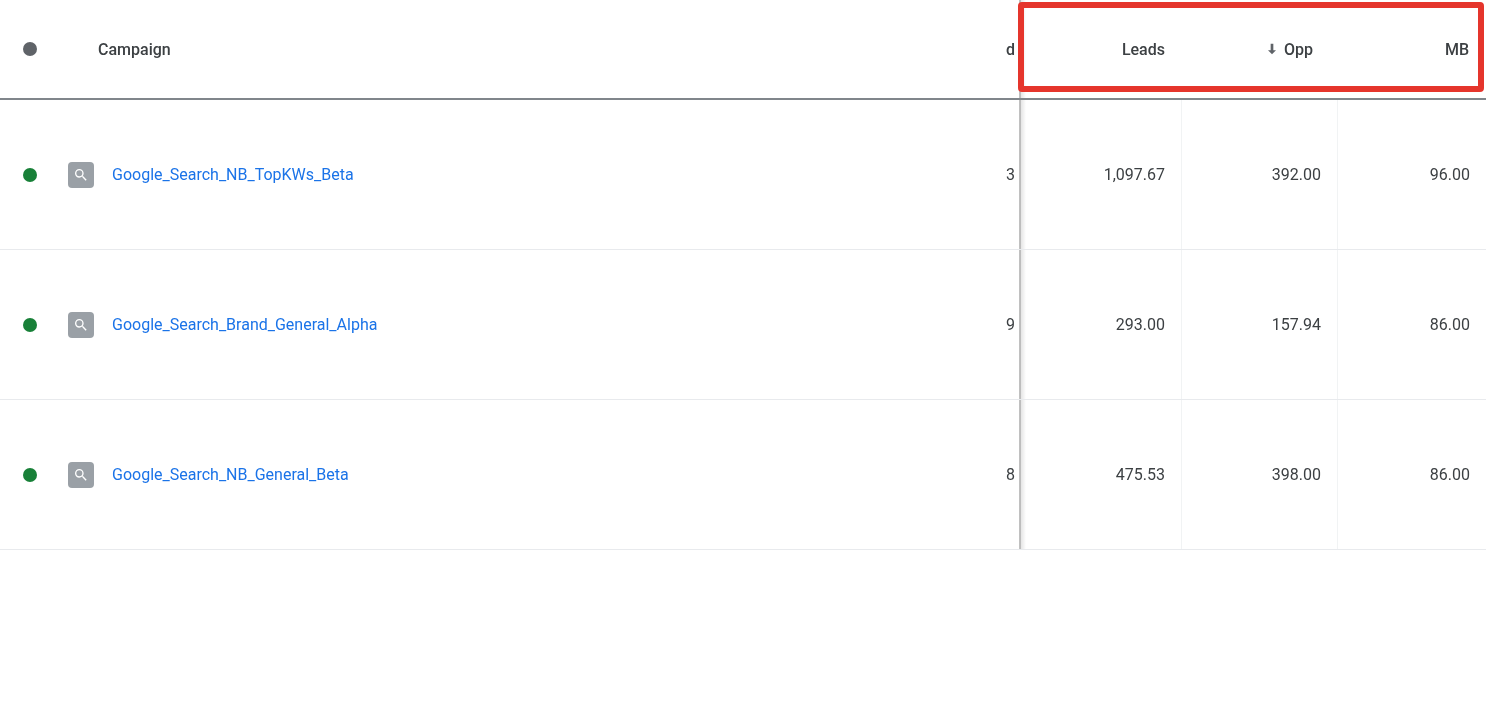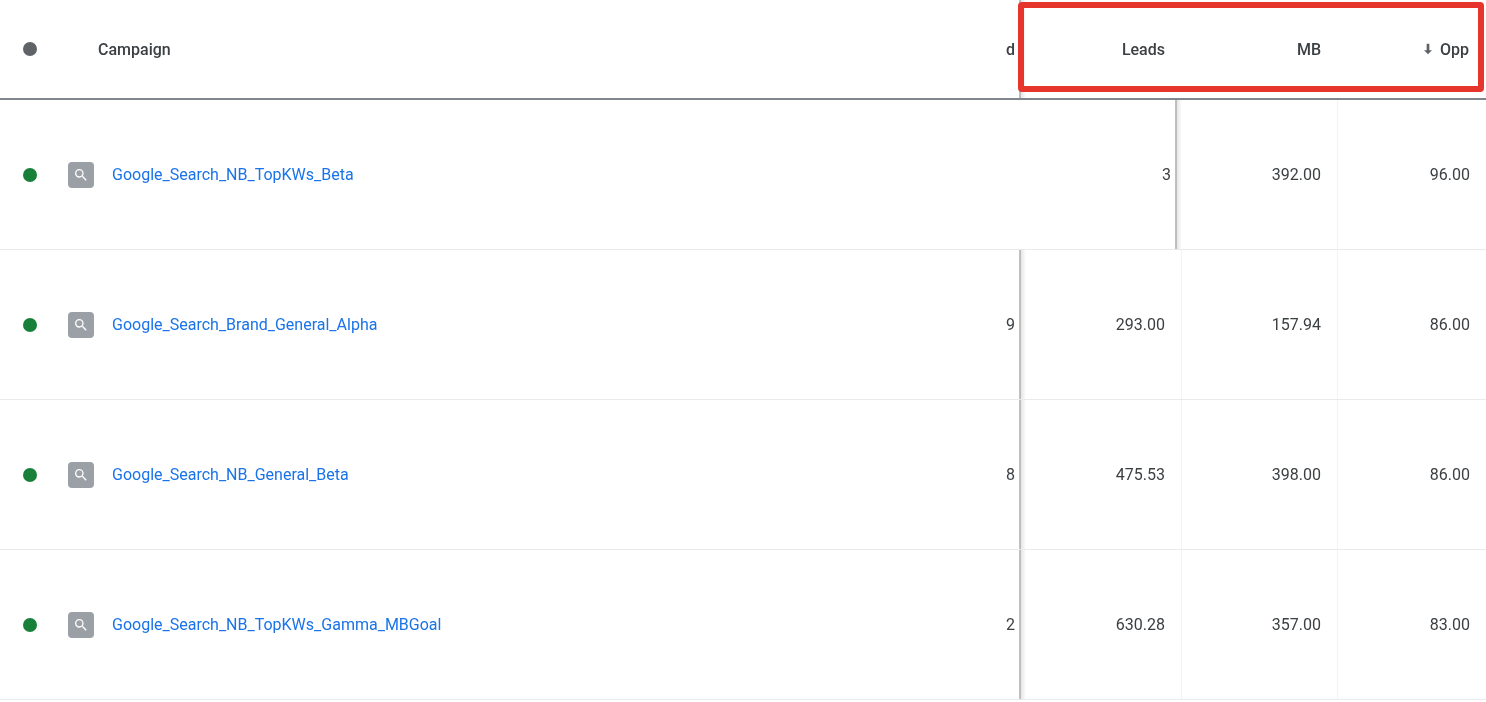--- a/index.html
+++ b/index.html
@@ -141,48 +141,49 @@
 <div class="table">
 
   <div class="header-row">
     <div class="col-status">
       <div class="status-dot status-grey"></div>
     </div>
     <div class="col-campaign">Campaign</div>
     <div class="col-cut">d</div>
     <div class="scroll-divider"></div>
     <div class="col-num">Leads</div>
-    <div class="col-num">MB</div>
     <div class="col-num col-opp">
       <span class="sort-arrow">
         <svg width="16" height="16" viewBox="0 0 24 24" fill="#5f6368">
             <path d="M12 20l-6-6h4V4h4v10h4l-6 6z"></path>
           </svg>
       </span>
       <span>Opp</span>
     </div>
+    <div class="col-num">MB</div>
     <div class="highlight-box"></div>
   </div>
 
   <div class="data-row">
     <div class="col-status">
       <div class="status-dot status-green"></div>
     </div>
     <div class="col-icon">
       <div class="campaign-type-icon">
         <svg width="16" height="16" viewBox="0 0 24 24">
             <path d="M15.5 14h-.79l-.28-.27A6.471 6.471 0 0016 9.5 6.5 6.5 0 109.5 16c1.61 0 3.09-.59 4.23-1.57l.27.28v.79l5 4.99L20.49 19l-4.99-5zM9.5 14A4.5 4.5 0 1114 9.5 4.5 4.5 0 019.5 14z"></path>
           </svg>
       </div>
     </div>
     <div class="col-campaign">
       <span class="campaign-link">Google_Search_NB_TopKWs_Beta</span>
     </div>
     <div class="col-cut">3</div>
     <div class="scroll-divider"></div>
+    <div class="col-num">1,097.67</div>
     <div class="col-num">392.00</div>
     <div class="col-num col-opp">96.00</div>
   </div>
 
   <div class="data-row">
     <div class="col-status">
       <div class="status-dot status-green"></div>
     </div>
     <div class="col-icon">
       <div class="campaign-type-icon">
@@ -215,34 +216,14 @@
     <div class="col-campaign">
       <span class="campaign-link">Google_Search_NB_General_Beta</span>
     </div>
     <div class="col-cut">8</div>
     <div class="scroll-divider"></div>
     <div class="col-num">475.53</div>
     <div class="col-num">398.00</div>
     <div class="col-num col-opp">86.00</div>
   </div>
 
-  <div class="data-row">
-    <div class="col-status">
-      <div class="status-dot status-green"></div>
-    </div>
-    <div class="col-icon">
-      <div class="campaign-type-icon">
-        <svg width="16" height="16" viewBox="0 0 24 24">
-            <path d="M15.5 14h-.79l-.28-.27A6.471 6.471 0 0016 9.5 6.5 6.5 0 109.5 16c1.61 0 3.09-.59 4.23-1.57l.27.28v.79l5 4.99L20.49 19l-4.99-5zM9.5 14A4.5 4.5 0 1114 9.5 4.5 4.5 0 019.5 14z"></path>
-          </svg>
-      </div>
-    </div>
-    <div class="col-campaign">
-      <span class="campaign-link">Google_Search_NB_TopKWs_Gamma_MBGoal</span>
-    </div>
-    <div class="col-cut">2</div>
-    <div class="scroll-divider"></div>
-    <div class="col-num">630.28</div>
-    <div class="col-num">357.00</div>
-    <div class="col-num col-opp">83.00</div>
-  </div>
 
 </div>
 
 </body></html>

